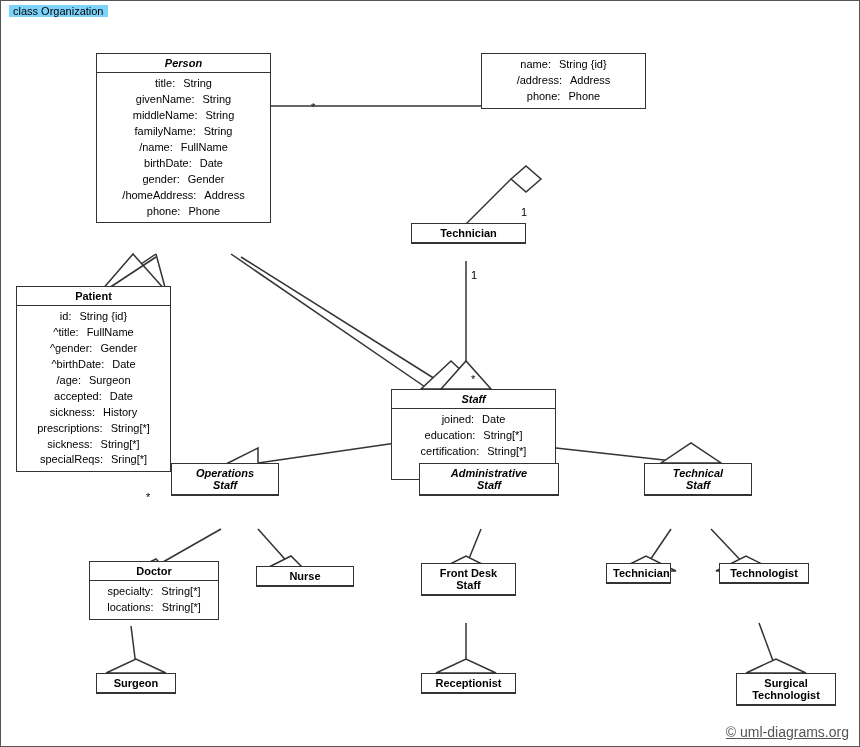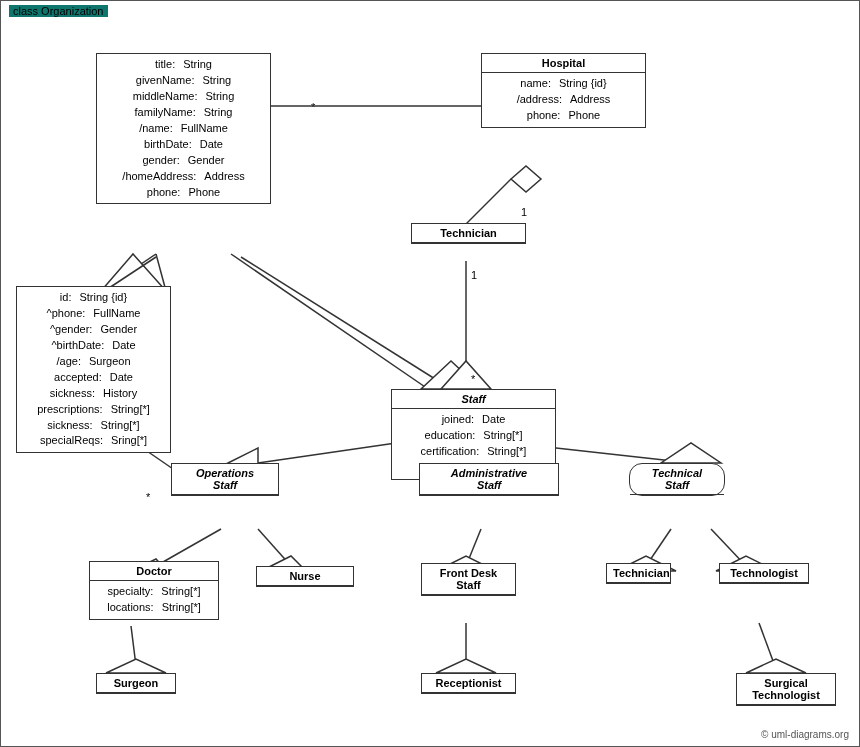--- a/index.html
+++ b/index.html
@@ -16,21 +16,21 @@
       width: 860px;
       height: 747px;
       position: relative;
       border: 1.5px solid #555;
     }
     .class-label {
       position: absolute;
       top: 4px;
       left: 8px;
       font-size: 11px;
-      background: #0f766e;
+      background: #7dd3fc;
       padding: 0 4px;
     }
     
     .uml-class {
       position: absolute;
       border: 1.5px solid #333;
       background: #fff;
     }
     .uml-class .class-title {
       text-align: center;
@@ -61,22 +61,23 @@
       position: absolute;
       top: 0; left: 0;
       width: 860px;
       height: 747px;
       pointer-events: none;
     }
     .copyright {
       position: absolute;
       bottom: 6px;
       right: 10px;
-      font-size: 10px;
+      font-size: 14px;
       color: #555;
+      text-decoration: underline;
     }
   </style>
 </head>
 <body>
 
 <div id="diagram-container">
   <span class="class-label">class Organization</span>
 
   <svg id="arrows-svg">
 
@@ -145,20 +146,21 @@
 
     <text x="35" y="435" font-size="11" font-family="Arial">*</text>
 
     <text x="145" y="500" font-size="11" font-family="Arial">*</text>
 
     <line x1="95" y1="415" x2="175" y2="470" stroke="#333" stroke-width="1.5"></line>
 
   </svg>
 
   <div class="uml-class" style="left:95px; top:52px; width:175px;">
+    <div class="class-title italic">Person</div>
     <div class="class-body">
       <div class="attr-row">
           <span class="attr-name">title:</span>
           <span class="attr-type">String</span>
         </div>
       <div class="attr-row">
           <span class="attr-name">givenName:</span>
           <span class="attr-type">String</span>
         </div>
       <div class="attr-row">
@@ -186,45 +188,45 @@
           <span class="attr-type">Address</span>
         </div>
       <div class="attr-row">
           <span class="attr-name">phone:</span>
           <span class="attr-type">Phone</span>
         </div>
     </div>
   </div>
 
   <div class="uml-class" style="left:480px; top:52px; width:165px;">
-    <div class="class-title">Hospital</div>
     <div class="class-body">
       <div class="attr-row">
           <span class="attr-name">name:</span>
           <span class="attr-type">String {id}</span>
         </div>
       <div class="attr-row">
           <span class="attr-name">/address:</span>
           <span class="attr-type">Address</span>
         </div>
       <div class="attr-row">
           <span class="attr-name">phone:</span>
           <span class="attr-type">Phone</span>
         </div>
     </div>
   </div>
 
   <div class="uml-class" style="left:15px; top:285px; width:155px;">
+    <div class="class-title">Patient</div>
     <div class="class-body">
       <div class="attr-row">
           <span class="attr-name">id:</span>
           <span class="attr-type">String {id}</span>
         </div>
       <div class="attr-row">
-          <span class="attr-name">^phone:</span>
+          <span class="attr-name">^title:</span>
           <span class="attr-type">FullName</span>
         </div>
       <div class="attr-row">
           <span class="attr-name">^gender:</span>
           <span class="attr-type">Gender</span>
         </div>
       <div class="attr-row">
           <span class="attr-name">^birthDate:</span>
           <span class="attr-type">Date</span>
         </div>
@@ -282,21 +284,21 @@
   </div>
 
   <div class="uml-class" style="left:170px; top:462px; width:108px; text-align:center;">
     <div class="class-title italic">Operations<br>Staff</div>
   </div>
 
   <div class="uml-class" style="left:418px; top:462px; width:140px; text-align:center;">
     <div class="class-title italic">Administrative<br>Staff</div>
   </div>
 
-  <div class="uml-class" style="left:628px; top:462px; width:96px; text-align:center;border-radius:13px;">
+  <div class="uml-class" style="left:643px; top:462px; width:108px; text-align:center;">
     <div class="class-title italic">Technical<br>Staff</div>
   </div>
 
   <div class="uml-class" style="left:80px; top:560px; width:130px;margin-left:8px;">
     <div class="class-title">Doctor</div>
     <div class="class-body">
       <div class="attr-row">
           <span class="attr-name">specialty:</span>
           <span class="attr-type">String[*]</span>
         </div>

